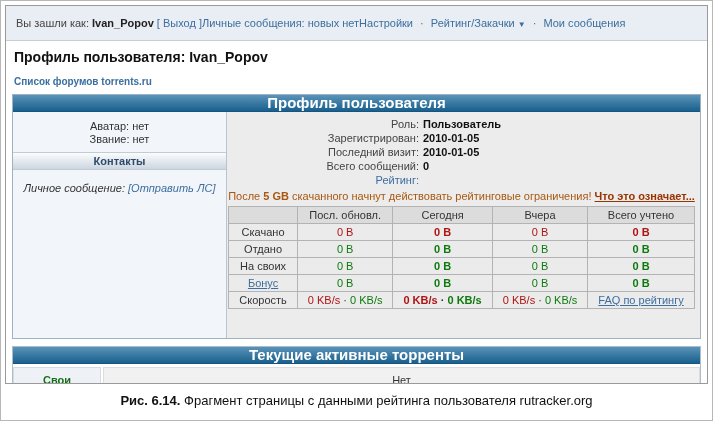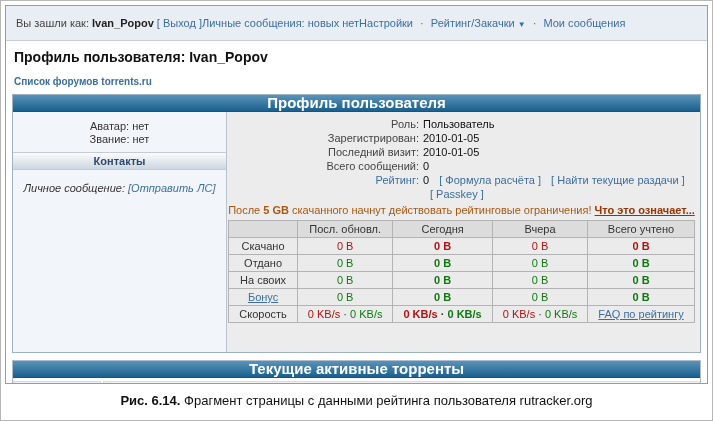--- a/index.html
+++ b/index.html
@@ -28,21 +28,21 @@
   
   .pbody{display:flex;font-size:11px;}
   .pleft{width:214px;background:#f2f5f9;border-right:1px solid #b9c4d0;text-align:center;color:#333;padding:7px 0 6px 0;box-sizing:border-box;}
   .pleft .line{margin:1px 0;}
   .contactsbar{margin-top:7px;background:linear-gradient(#fbfcfd,#ccd6e0);border-top:1px solid #c2cbd6;
     border-bottom:1px solid #c2cbd6;font-weight:bold;color:#2f4a6b;height:16px;line-height:16px;}
   .pmline{margin-top:12px;font-style:italic;}
   .pright{flex:1;background:#ececec;color:#333;padding:5px 4px 22px 0;box-sizing:border-box;}
   .frow{display:flex;line-height:14px;}
   .flabel{width:192px;text-align:right;padding-right:4px;color:#444;flex:none;}
-  .fvalue{font-weight:normal;color:#111;}
+  .fvalue{font-weight:bold;color:#111;}
   .rlinks a{margin-left:7px;}
   .warnline{text-align:center;color:#a9570f;margin:2px 0 2px 0;line-height:14px;}
   .warnline b{color:#a9570f;}
   .warnlink{color:#993300;font-weight:bold;text-decoration:underline;cursor:pointer;}
 
   
   table.stats{border-collapse:collapse;margin:3px auto 7px auto;font-size:11px;}
   .stats th,.stats td{border:1px solid #b3b3b3;padding:1px 10px;text-align:center;background:#ebebeb;line-height:14px;}
   .stats th{background:#dcdcdc;font-weight:normal;color:#333;}
   .stats td.rl{color:#333;}
@@ -115,26 +115,20 @@
           <div class="frow">
             <span class="flabel">Последний визит:</span>
             <span class="fvalue">2010-01-05</span>
           </div>
           <div class="frow">
             <span class="flabel">Всего сообщений:</span>
             <span class="fvalue">0</span>
           </div>
           <div class="frow">
             <span class="flabel"><a class="link">Рейтинг:</a></span>
-            <span class="rlinks">
-              <span class="fvalue">0</span>
-              <a class="link">[ Формула расчёта ]</a>
-              <a class="link">[ Найти текущие раздачи ]</a>
-              <a class="link">[ Passkey ]</a>
-            </span>
           </div>
 
           <div class="warnline">
             <span>После</span>
             <b>5 GB</b>
             <span>скачанного начнут действовать рейтинговые ограничения!</span>
             <a class="warnlink">Что это означает...</a>
           </div>
 
           <table class="stats">

